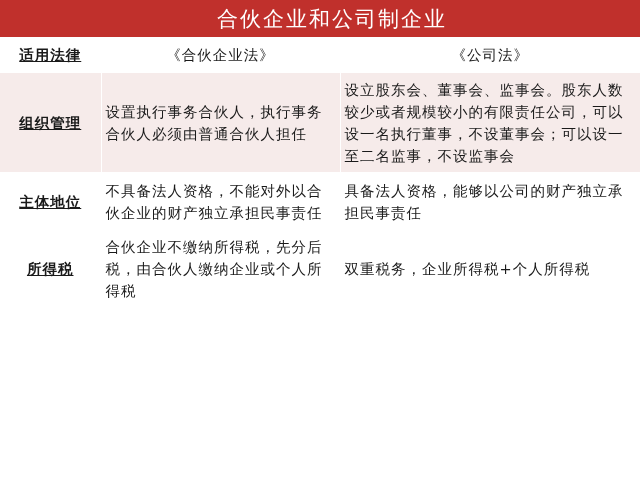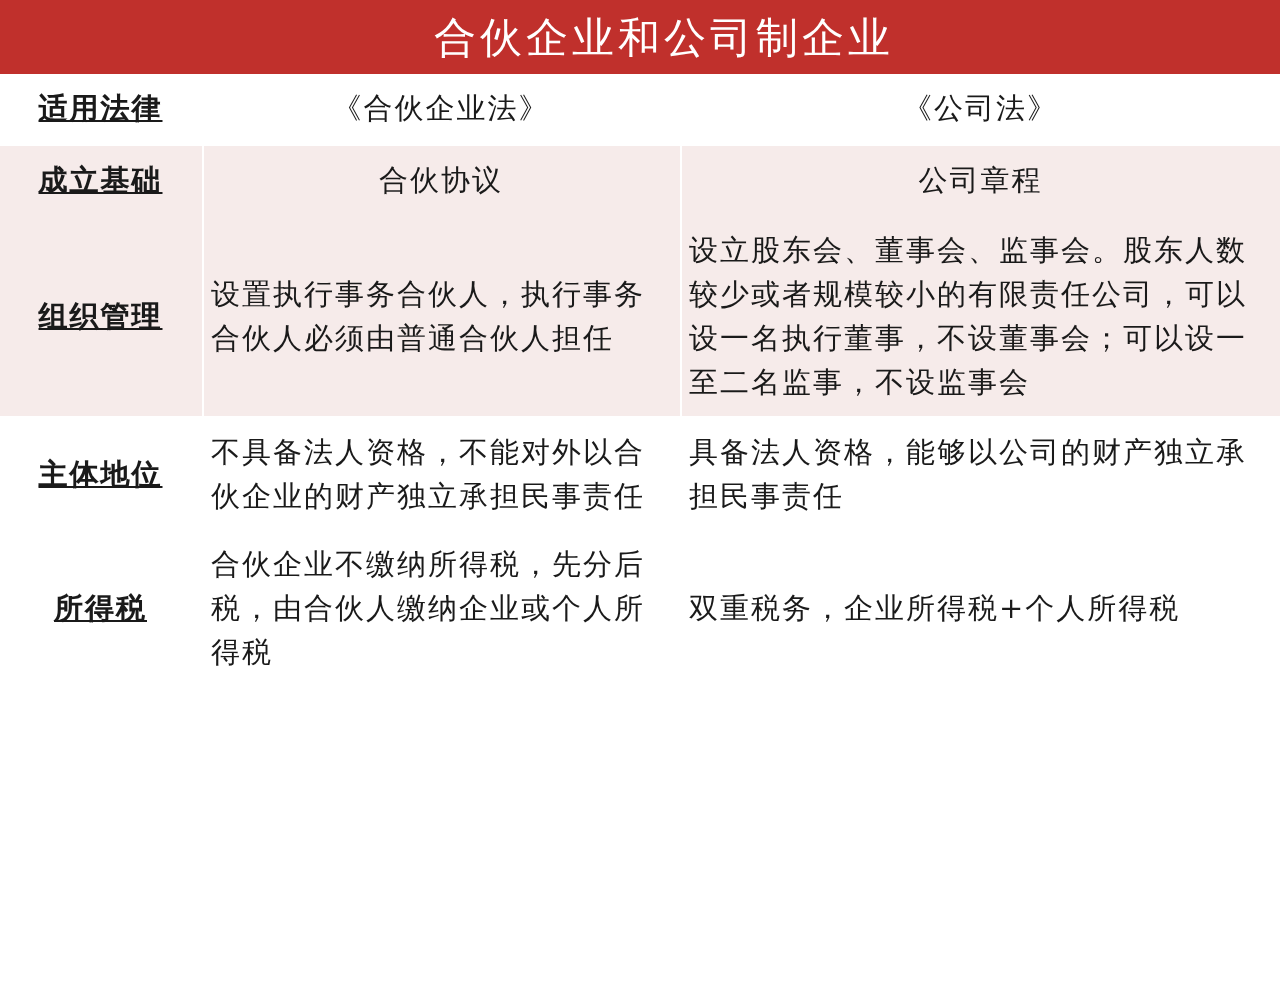--- a/index.html
+++ b/index.html
@@ -25,25 +25,20 @@
       <col style="width:101px">
       <col style="width:239px">
       <col style="width:300px">
     </colgroup>
   <tbody>
   <tr class="plain" style="height:36px">
     <td class="label">适用法律</td>
     <td class="center">《合伙企业法》</td>
     <td class="center">《公司法》</td>
   </tr>
-  <tr class="shade" style="height:36px">
-    <td class="label">成立基础</td>
-    <td class="center">合伙协议</td>
-    <td class="center">公司章程</td>
-  </tr>
   <tr class="shade" style="height:99px">
     <td class="label">组织管理</td>
     <td class="left">设置执行事务合伙人，执行事务合伙人必须由普通合伙人担任</td>
     <td class="left">设立股东会、董事会、监事会。股东人数较少或者规模较小的有限责任公司，可以设一名执行董事，不设董事会；可以设一至二名监事，不设监事会</td>
   </tr>
   <tr class="plain" style="height:60px">
     <td class="label">主体地位</td>
     <td class="left">不具备法人资格，不能对外以合伙企业的财产独立承担民事责任</td>
     <td class="left">具备法人资格，能够以公司的财产独立承担民事责任</td>
   </tr>

